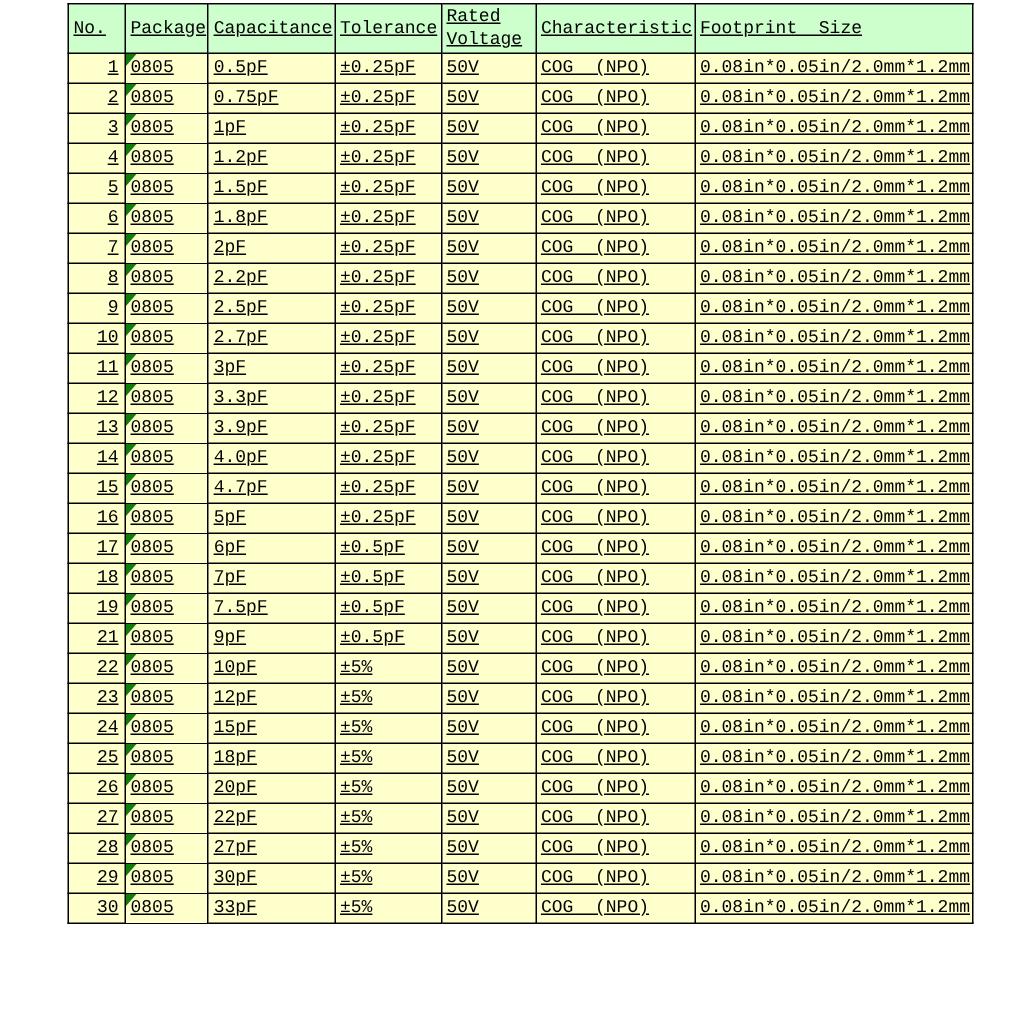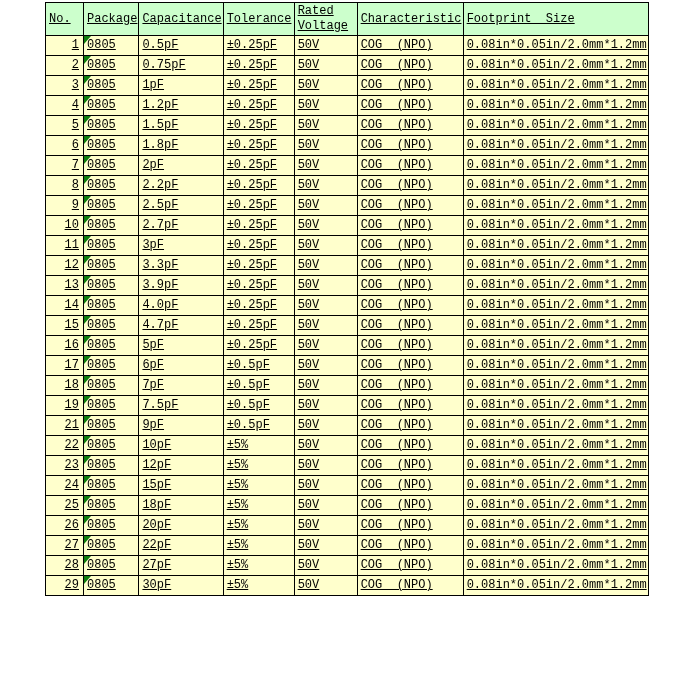--- a/index.html
+++ b/index.html
@@ -347,15 +347,24 @@
         </tr>
         <tr>
           <td class="col-no">29</td>
           <td class="col-package"><span class="tri"></span>0805</td>
           <td class="col-capacitance">30pF</td>
           <td class="col-tolerance">±5%</td>
           <td class="col-voltage">50V</td>
           <td class="col-characteristic">COG  (NPO)</td>
           <td class="col-footprint">0.08in*0.05in/2.0mm*1.2mm</td>
         </tr>
+        <tr>
+          <td class="col-no">30</td>
+          <td class="col-package"><span class="tri"></span>0805</td>
+          <td class="col-capacitance">33pF</td>
+          <td class="col-tolerance">±5%</td>
+          <td class="col-voltage">50V</td>
+          <td class="col-characteristic">COG  (NPO)</td>
+          <td class="col-footprint">0.08in*0.05in/2.0mm*1.2mm</td>
+        </tr>
       </tbody>
   </table>
 </div>
 
 </body></html>

